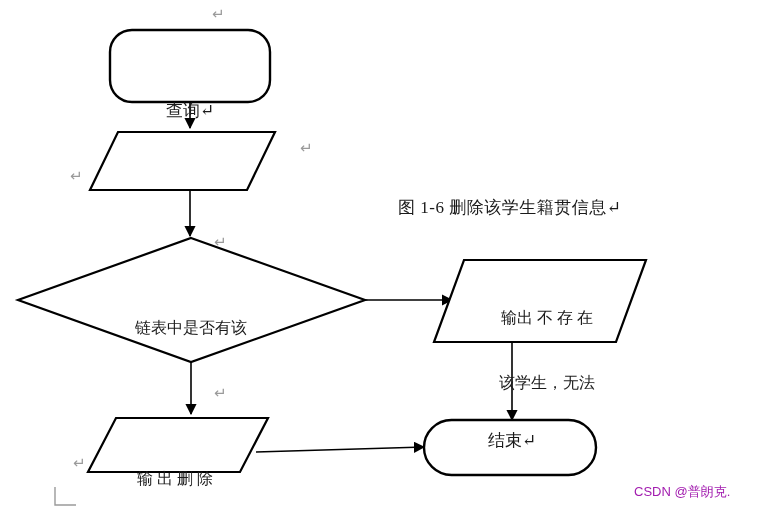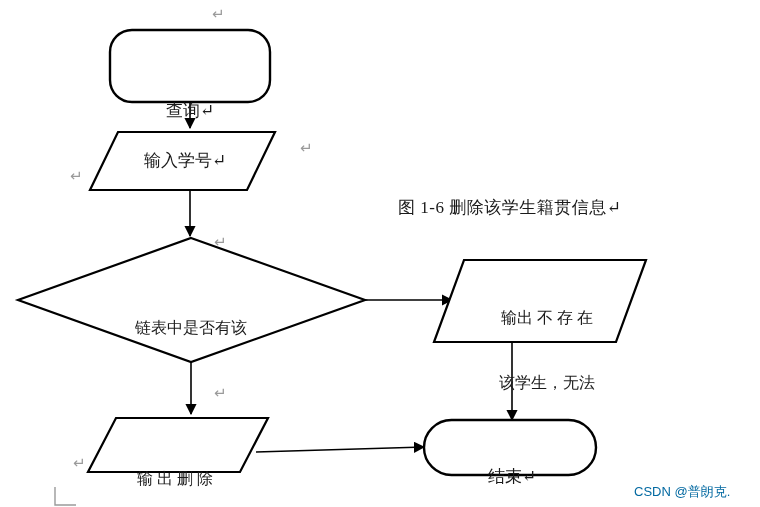--- a/index.html
+++ b/index.html
@@ -48,31 +48,31 @@
     font-size: 17px;
     letter-spacing: 0.5px;
     white-space: pre;
     font-family: "Liberation Serif", "DejaVu Serif", serif;
     margin-left: 32px;
   }
   #watermark {
     position: absolute;
     left: 634px;
     top: 483px;
-    color: #0369a1;
+    color: #a21caf;
     font-size: 13px;
     font-family: "Liberation Sans", "DejaVu Sans", sans-serif;
     white-space: pre;
   }
   .lbl-query   { left: 110px; top: 52px;  width: 160px; font-size: 17px; margin-top: 48px; }
   .lbl-input   { left: 95px;  top: 150px; width: 180px; font-size: 17px; }
   .lbl-decide  { left: 66px;  top: 274px; width: 250px; font-size: 16px; }
   .lbl-notfound{ left: 452px; top: 264px; width: 190px; font-size: 16px; }
   .lbl-success { left: 90px;  top: 425px; width: 170px; font-size: 16px; }
-  .lbl-end     { left: 432px; top: 430px; width: 160px; font-size: 17px; margin-top: 36px; }
+  .lbl-end     { left: 432px; top: 430px; width: 160px; font-size: 17px; }
 </style>
 </head>
 <body>
 
 <div id="canvas">
 
   <svg id="flow-svg" viewBox="0 0 760 507" xmlns="http://www.w3.org/2000/svg">
     <defs>
       <marker id="arrow" viewBox="0 0 10 10" refX="9" refY="5" markerWidth="7" markerHeight="7" orient="auto-start-reverse">
         <path d="M 0 0 L 10 5 L 0 10 z" fill="#000000"></path>
@@ -101,21 +101,20 @@
 
     <line x1="256" y1="452" x2="424" y2="447" stroke="#000000" stroke-width="1.6" marker-end="url(#arrow)"></line>
 
     <rect x="424" y="420" width="172" height="55" rx="27.5" ry="27.5" fill="#ffffff" stroke="#000000" stroke-width="2.4"></rect>
 
     <polyline points="55,487 55,505 76,505" fill="none" stroke="#9a9a9a" stroke-width="1.4"></polyline>
   </svg>
 
   <div class="node-label lbl-query">查询↵</div>
 
-  <div class="node-label lbl-input">输入学号↵</div>
 
   <div class="node-label lbl-decide">
     <div>链表中是否有该</div>
   </div>
 
   <div class="node-label lbl-notfound">
     <div>输出 不 存 在</div>
     <div>该学生，无法</div>
   </div>
 

